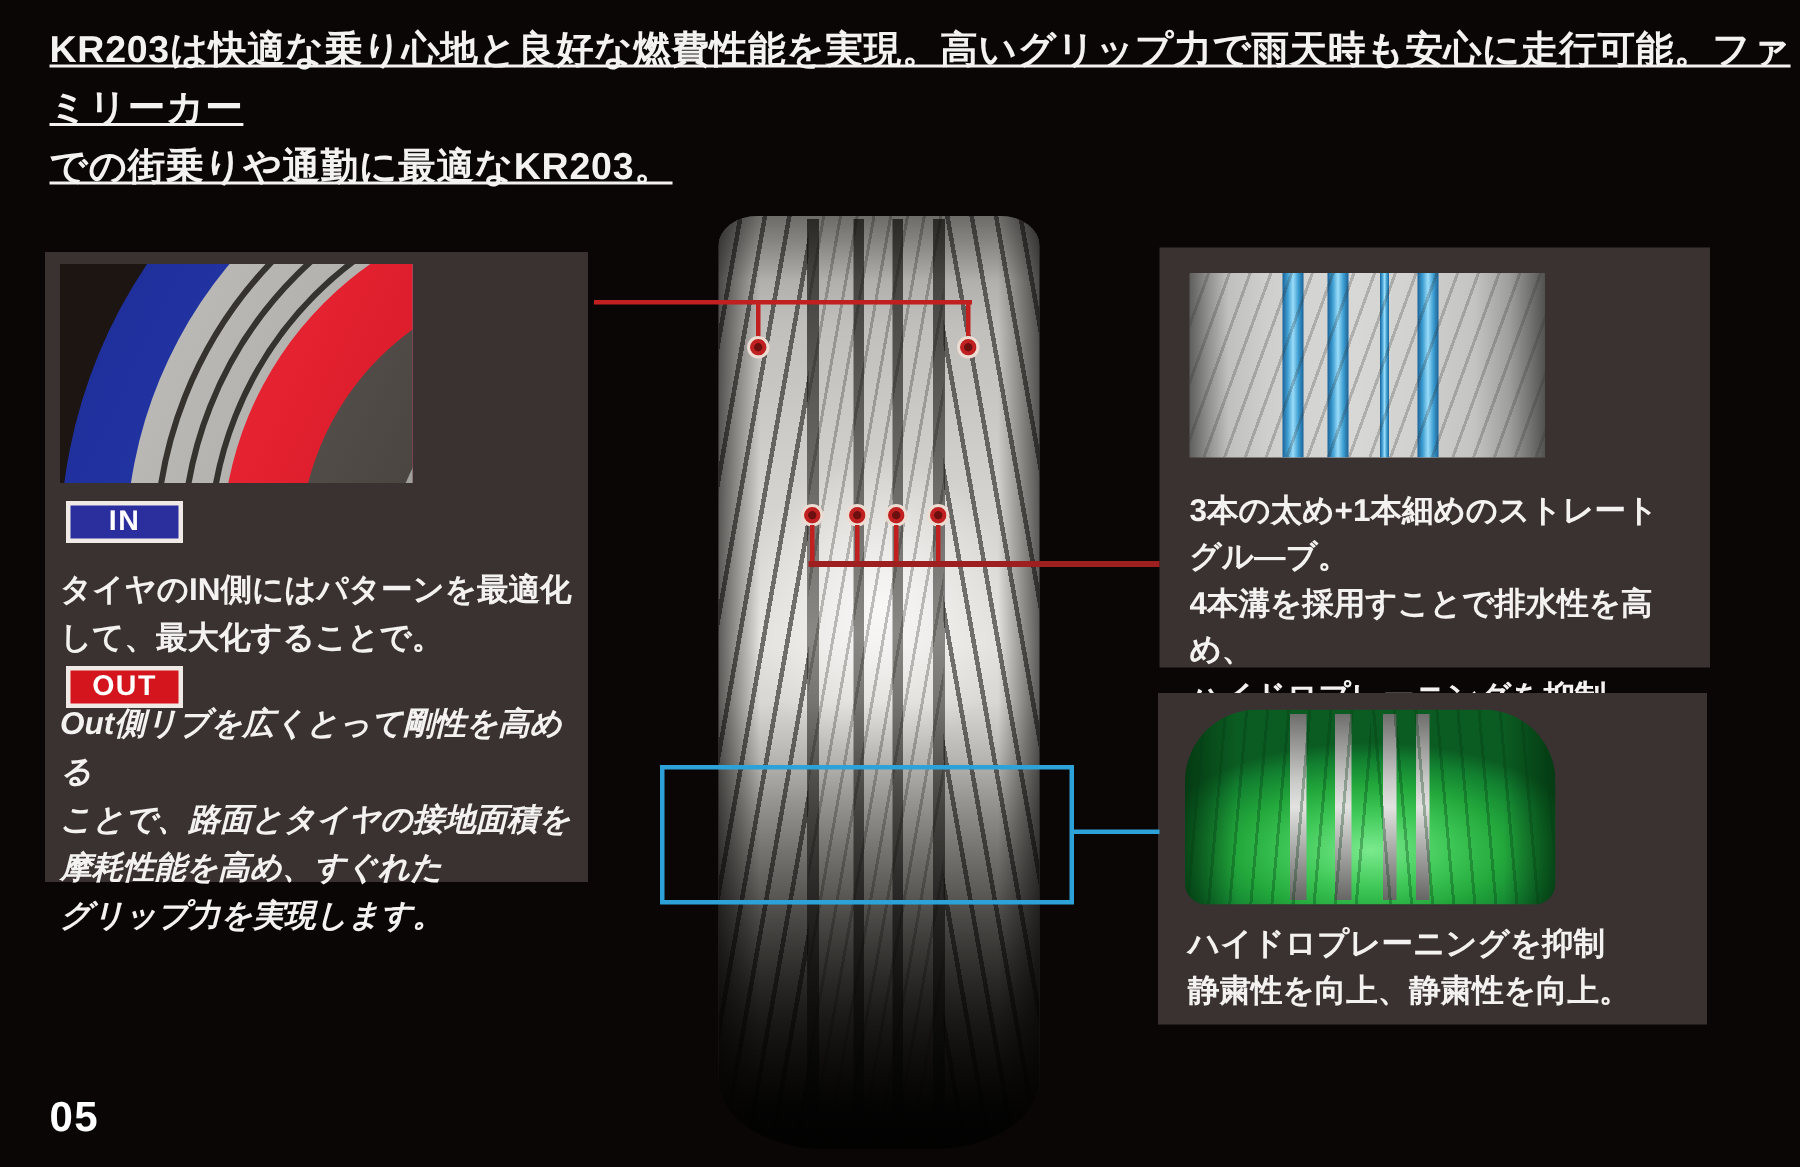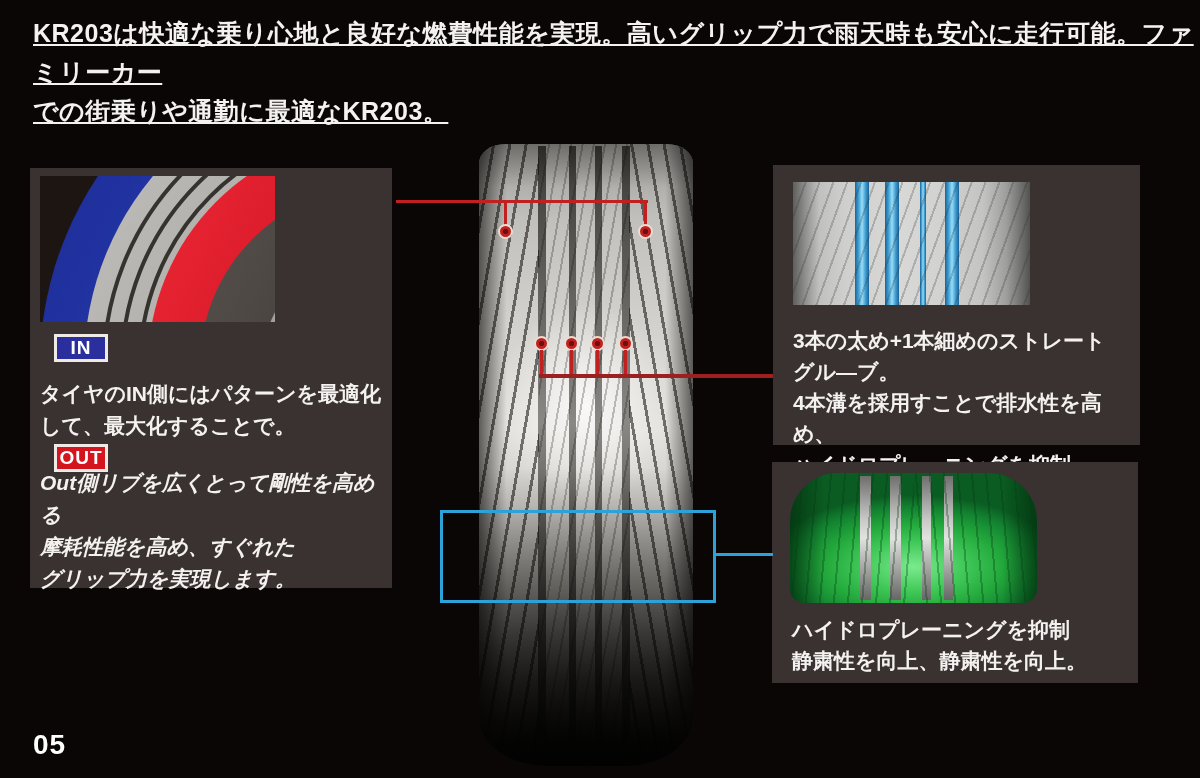--- a/index.html
+++ b/index.html
@@ -19,23 +19,23 @@
   .intro{left:33px;top:14px;font-size:25px;font-weight:bold;line-height:39px;letter-spacing:0.5px;text-decoration:underline;}
 
   
   .panel{background:var(--c-panel_bg,#3a3231);}
   .body-text{font-size:21px;font-weight:bold;line-height:32px;color:var(--c-text,#f4f2f0);}
   .panel-text{font-size:21px;font-weight:bold;line-height:31px;color:var(--c-text,#f4f2f0);}
 
   
   .left-panel{left:30px;top:168px;width:362px;height:420px;}
   .tag{
-    width:54px;height:28px;border:3px solid #f0eae6;box-sizing:border-box;
+    width:78px;height:28px;border:3px solid #f0eae6;box-sizing:border-box;
     color:#fff;font-weight:bold;font-size:19px;letter-spacing:1px;
-    display:flex;align-items:center;justify-content:center;margin-left:10px;
+    display:flex;align-items:center;justify-content:center;
   }
   .tag-in{left:14px;top:166px;background:var(--c-in_badge,#2b2f9e);}
   .tag-out{left:14px;top:276px;background:var(--c-out_badge,#d5151e);}
   .in-text{left:10px;top:210px;}
   .out-text{left:10px;top:299px;font-style:italic;}
 
   
   .color-tire{left:10px;top:8px;width:235px;height:146px;background:#1c1512;overflow:hidden;}
   .cc{position:absolute;border-radius:50%;}
   .c-blue {left:0px;   top:-150px;width:680px;height:680px;background:linear-gradient(115deg,#1a2a92 0%,#2c40b8 45%,#18228a 80%);}
@@ -136,20 +136,21 @@
       <div class="cc c-wheel"></div>
     </div>
     <div class="abs tag tag-in">IN</div>
     <div class="abs body-text in-text">
       <div>タイヤのIN側にはパターンを最適化</div>
       <div>して、最大化することで。</div>
     </div>
     <div class="abs tag tag-out">OUT</div>
     <div class="abs body-text out-text">
       <div>Out側リブを広くとって剛性を高める</div>
+      <div>ことで、路面とタイヤの接地面積を</div>
       <div>摩耗性能を高め、すぐれた</div>
       <div>グリップ力を実現します。</div>
     </div>
   </section>
 
   <div class="abs center-tire">
     <div class="groove g1"></div>
     <div class="groove g2"></div>
     <div class="groove g3"></div>
     <div class="groove g4"></div>

